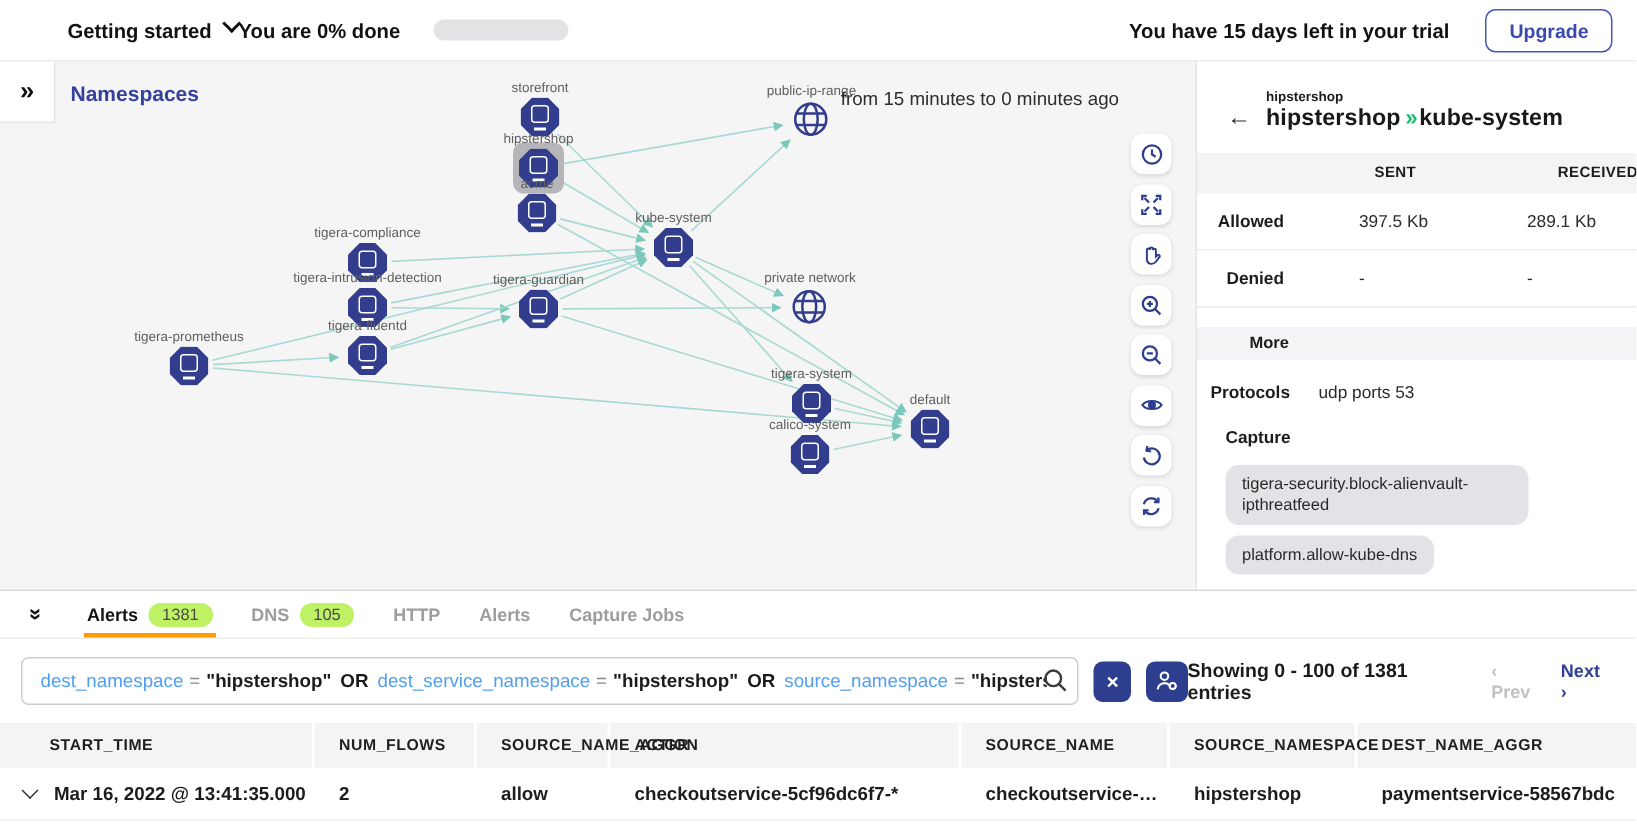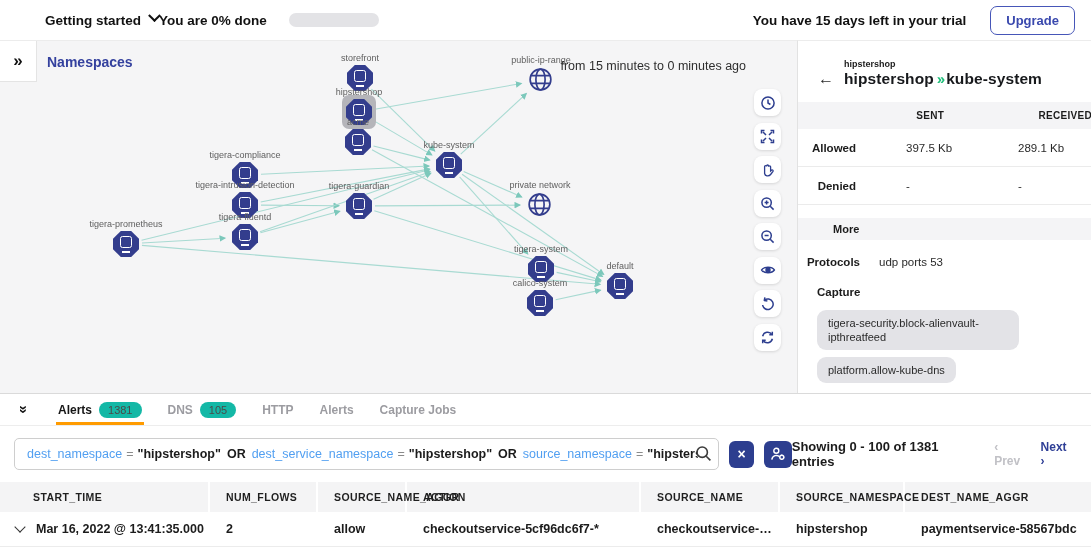--- a/index.html
+++ b/index.html
@@ -61,21 +61,21 @@
   .egress{font-weight:700;color:#1c1c1c;margin-bottom:3px;}
   .pill{display:inline-block;background:#e3e3e7;border-radius:9px;padding:6px 11px;font-size:11px;color:#2a2a2a;margin-top:7px;max-width:180px;line-height:14px;}
 
   
   .fpanel{position:absolute;top:393px;left:0;width:1091px;height:158px;background:#fff;border-top:1px solid #dadada;}
   .tabs{display:flex;align-items:center;height:31px;border-bottom:1px solid #ededed;padding-left:14px;}
   .tabs-collapse{font-size:15px;font-weight:700;color:#111;transform:rotate(90deg);cursor:pointer;width:20px;text-align:center;}
   .tab{display:flex;align-items:center;gap:7px;margin-left:22px;height:100%;font-size:12px;font-weight:700;color:#9c9ca1;cursor:pointer;position:relative;padding:0 2px;}
   .tab.active{color:#151515;}
   .tab.active::after{content:'';position:absolute;left:0;right:0;bottom:0;height:3px;background:#ff9b00;}
-  .badge{background:#14b8a6;border-radius:10px;padding:2px 9px;font-size:11px;font-weight:400;color:#4a4a4a;}
+  .badge{background:#bef264;border-radius:10px;padding:2px 9px;font-size:11px;font-weight:400;color:#4a4a4a;}
 
   .searchrow{display:flex;align-items:center;height:56px;padding:0 14px;}
   .qbox{position:relative;width:703px;height:30px;border:1px solid #cecece;border-radius:5px;background:#fff;display:flex;align-items:center;flex:none;}
   .qtext{width:calc(100% - 32px);overflow:hidden;white-space:nowrap;padding-left:12px;font-size:12.5px;}
   .qtext .f{color:#519ff1;}
   .qtext .o{color:#8a8a8a;margin:0 4px;}
   .qtext .v{color:#1b1b1b;font-weight:700;}
   .qtext .k{color:#1b1b1b;font-weight:700;margin:0 6px;}
   .qsearch{position:absolute;right:6px;top:6px;}
   .sq-btn{width:26px;height:27px;margin-left:10px;background:#2d3e8f;border:none;border-radius:6px;color:#fff;

